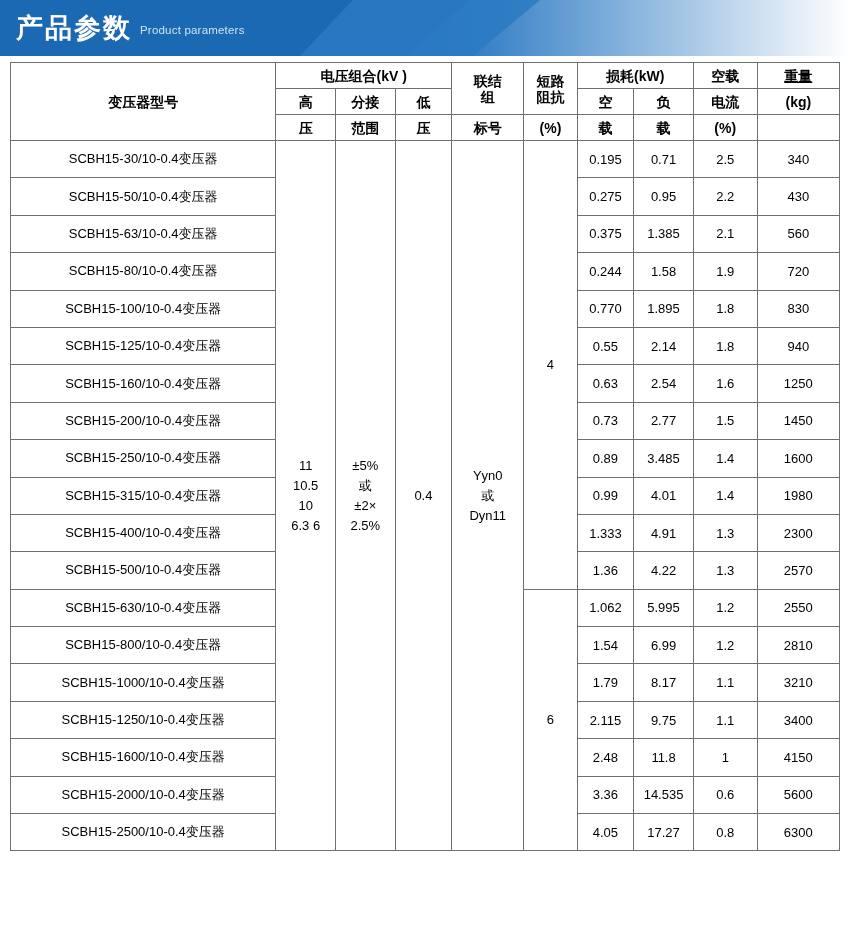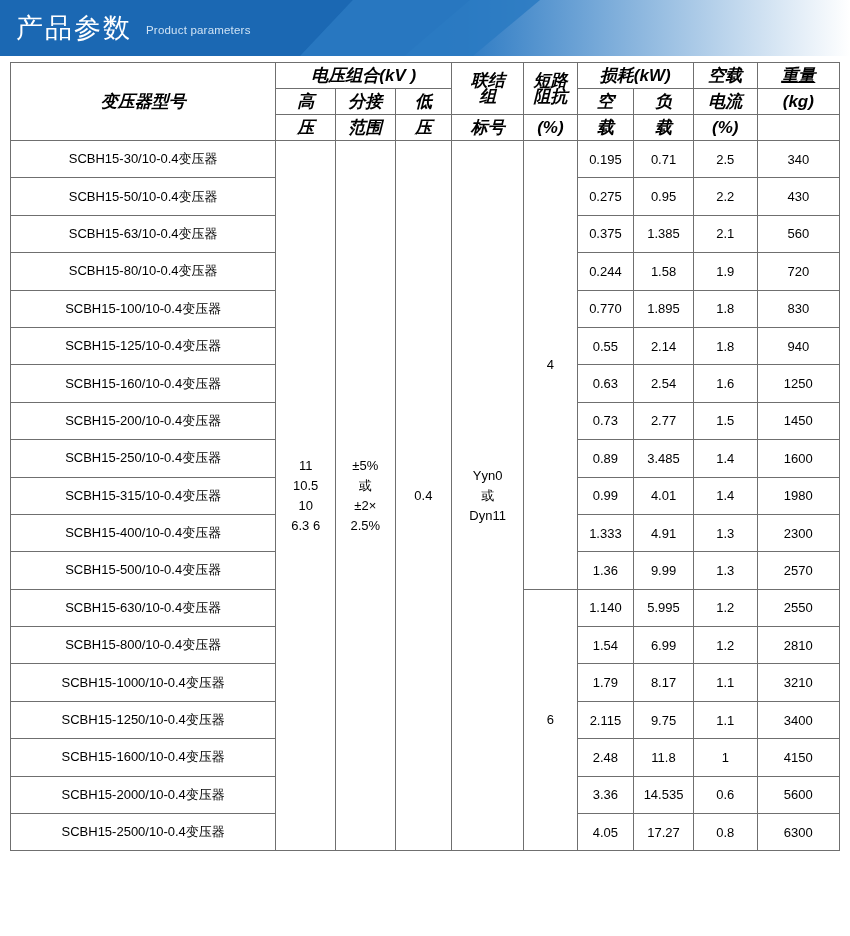--- a/index.html
+++ b/index.html
@@ -38,28 +38,28 @@
     height: 56px;
     background: #2a7ac2;
     clip-path: polygon(22% 0, 100% 0, 72% 100%, 0% 100%);
     opacity: 0.85;
   }
   .banner .title-cn {
     position: absolute;
     left: 16px;
     top: 9px;
     font-size: 27px;
-    font-weight: normal;
+    font-weight: bold;
     color: #ffffff;
     letter-spacing: 2px;
     line-height: 38px;
   }
   .banner .title-en {
     position: absolute;
-    left: 146px;
+    left: 140px;
     top: 24px;
     font-size: 11.5px;
     color: #cfe3f5;
     letter-spacing: 0.2px;
   }
 
   
   .table-wrap {
     padding: 6px 10px 0 10px;
     box-sizing: border-box;
@@ -75,24 +75,23 @@
     border: 1px solid #6f6f6f;
     text-align: center;
     vertical-align: middle;
     font-size: 13px;
     font-weight: normal;
     padding: 0;
     background: #ffffff;
   }
   table.spec thead th {
     font-weight: bold;
-    font-size: 17px;
+    font-size: 14px;
     height: 25px;
     line-height: 16px;
-    font-style: italic;
   }
   .model-head {
     font-size: 15px;
     font-weight: bold;
   }
   td.model {
     height: 36.4px;
     font-size: 14px;
     text-align: center;
     white-space: nowrap;
@@ -277,29 +276,29 @@
       <tr>
         <td class="model">SCBH15-400/10-0.4变压器</td>
         <td class="num">1.333</td>
         <td class="num">4.91</td>
         <td class="num">1.3</td>
         <td class="num">2300</td>
       </tr>
       <tr>
         <td class="model">SCBH15-500/10-0.4变压器</td>
         <td class="num">1.36</td>
-        <td class="num">9.99</td>
+        <td class="num">4.22</td>
         <td class="num">1.3</td>
         <td class="num">2570</td>
       </tr>
 
       <tr>
         <td class="model">SCBH15-630/10-0.4变压器</td>
         <td class="tall" rowspan="7">6</td>
-        <td class="num">1.140</td>
+        <td class="num">1.062</td>
         <td class="num">5.995</td>
         <td class="num">1.2</td>
         <td class="num">2550</td>
       </tr>
       <tr>
         <td class="model">SCBH15-800/10-0.4变压器</td>
         <td class="num">1.54</td>
         <td class="num">6.99</td>
         <td class="num">1.2</td>
         <td class="num">2810</td>

